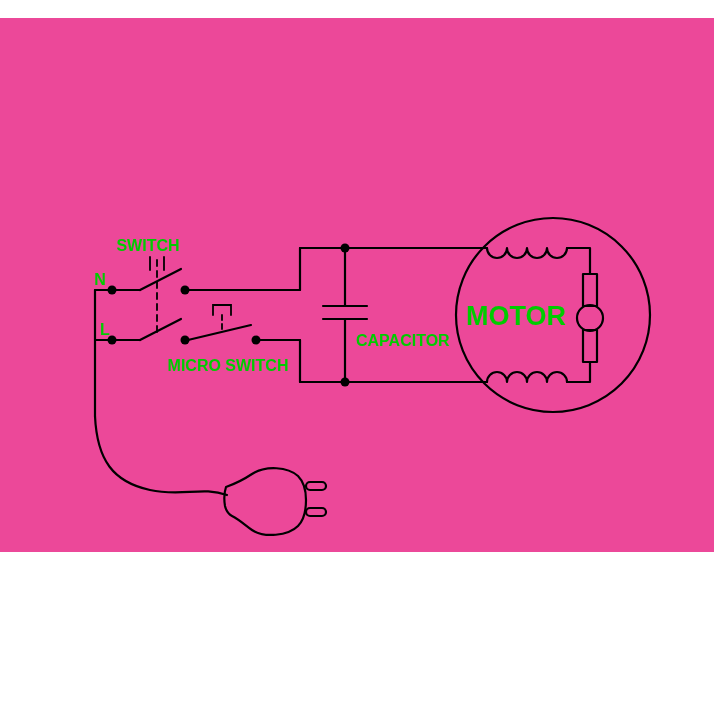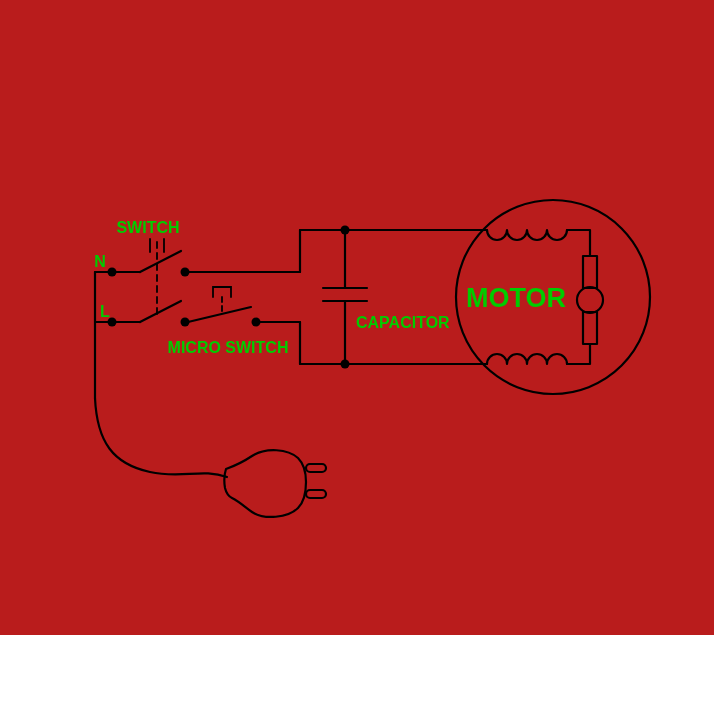--- a/index.html
+++ b/index.html
@@ -7,22 +7,23 @@
     padding: 0;
     width: 714px;
     height: 714px;
     background: #ffffff;
     font-family: "Liberation Sans", sans-serif;
     overflow: hidden;
   }
   .stage {
     position: relative;
     width: 714px;
-    height: 635px;
-    background: #b91c1c;
+    height: 534px;
+    background: #ec4899;
+    margin-top: 18px;
   }
   svg { display: block; }
   text {
     font-family: "Liberation Sans", sans-serif;
     font-weight: bold;
   }
   .lbl-small  { font-size: 16px; }
   .lbl-med    { font-size: 16px; }
   .lbl-motor  { font-size: 27px; }
 </style>

